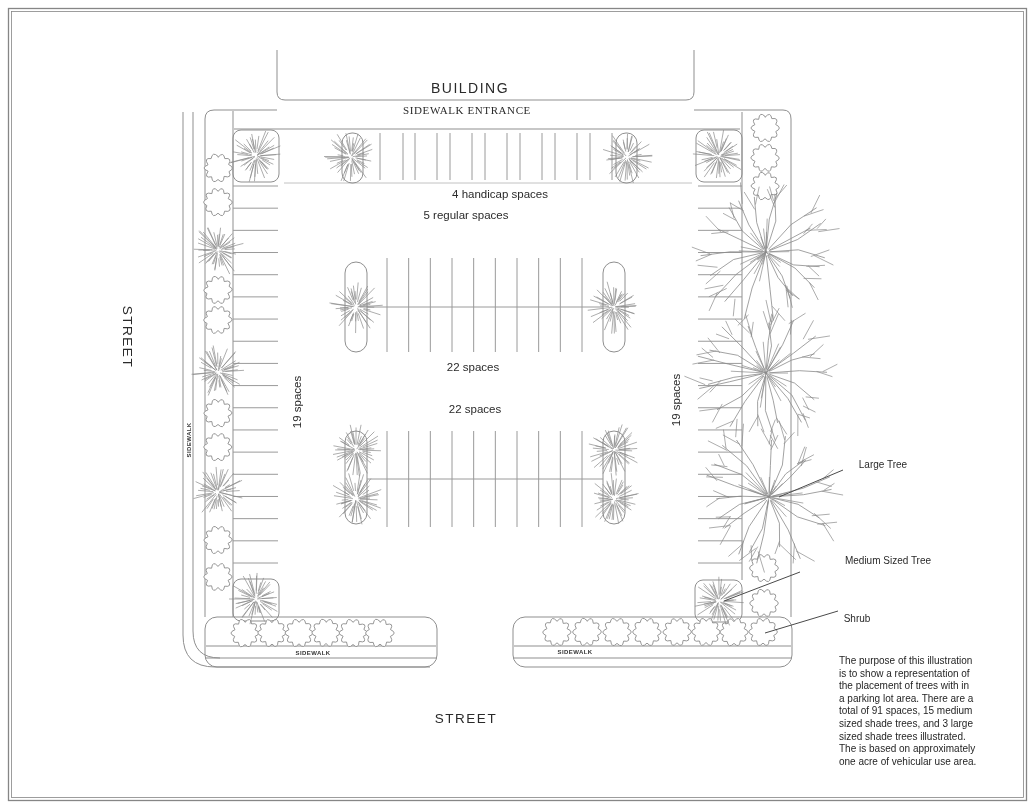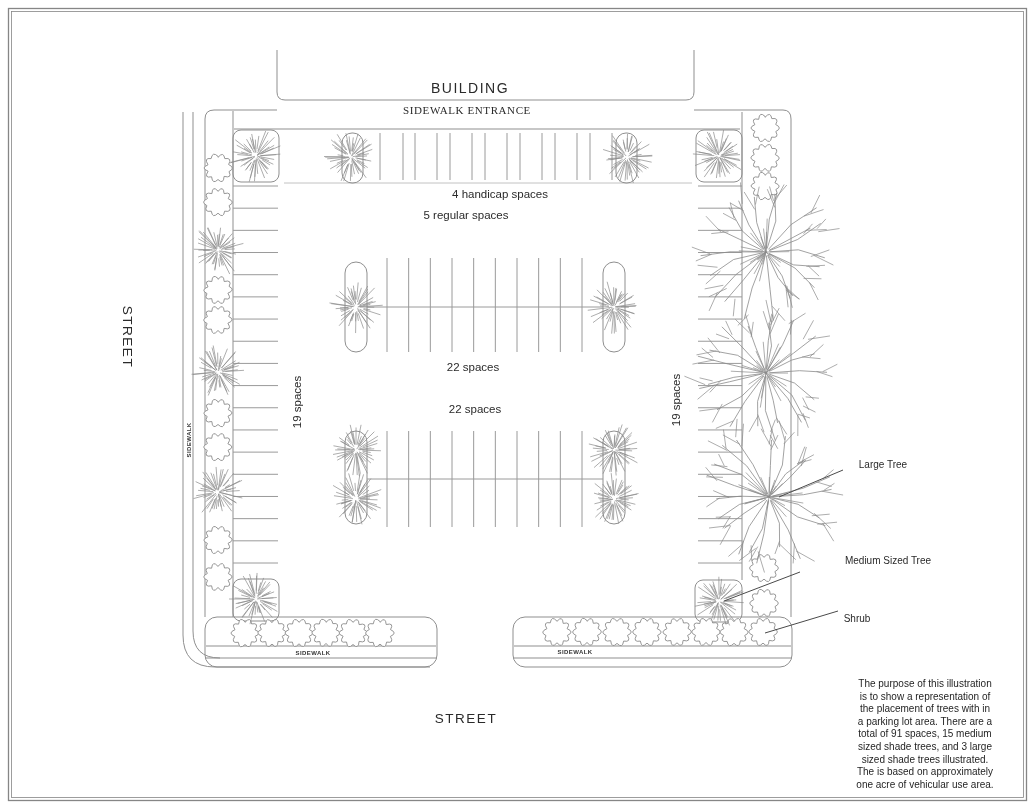--- a/index.html
+++ b/index.html
@@ -20,25 +20,24 @@
   }
   .lbl.rot90{transform:translate(-50%,-50%) rotate(90deg);}
   .lbl.rotm90{transform:translate(-50%,-50%) rotate(-90deg);}
   .big{font-size:14px;letter-spacing:1.5px;}
   .mid{font-size:12px;letter-spacing:.6px;}
   .sp{font-size:11.5px;}
   .tiny{font-size:6px;font-weight:bold;letter-spacing:.4px;color:#333;}
   .legend{font-size:10px;}
   .caption{
     position:absolute;
-    left:839px;top:678px;width:172px;
+    left:839px;top:655px;width:172px;
     font-size:10px;line-height:12.6px;
     color:#1f1f1f;
     white-space:pre-line;
-    text-align:center;
   }
 </style>
 </head>
 <body>
 
 <div class="canvas">
 
   <svg id="plan-svg" width="1036" height="810" viewBox="0 0 1036 810">
       <rect x="8.5" y="8.5" width="1018" height="792" fill="none" stroke="#868686" stroke-width="1.3"></rect>
       <rect x="11.5" y="11.5" width="1012" height="786" fill="none" stroke="#868686" stroke-width="0.8"></rect>

